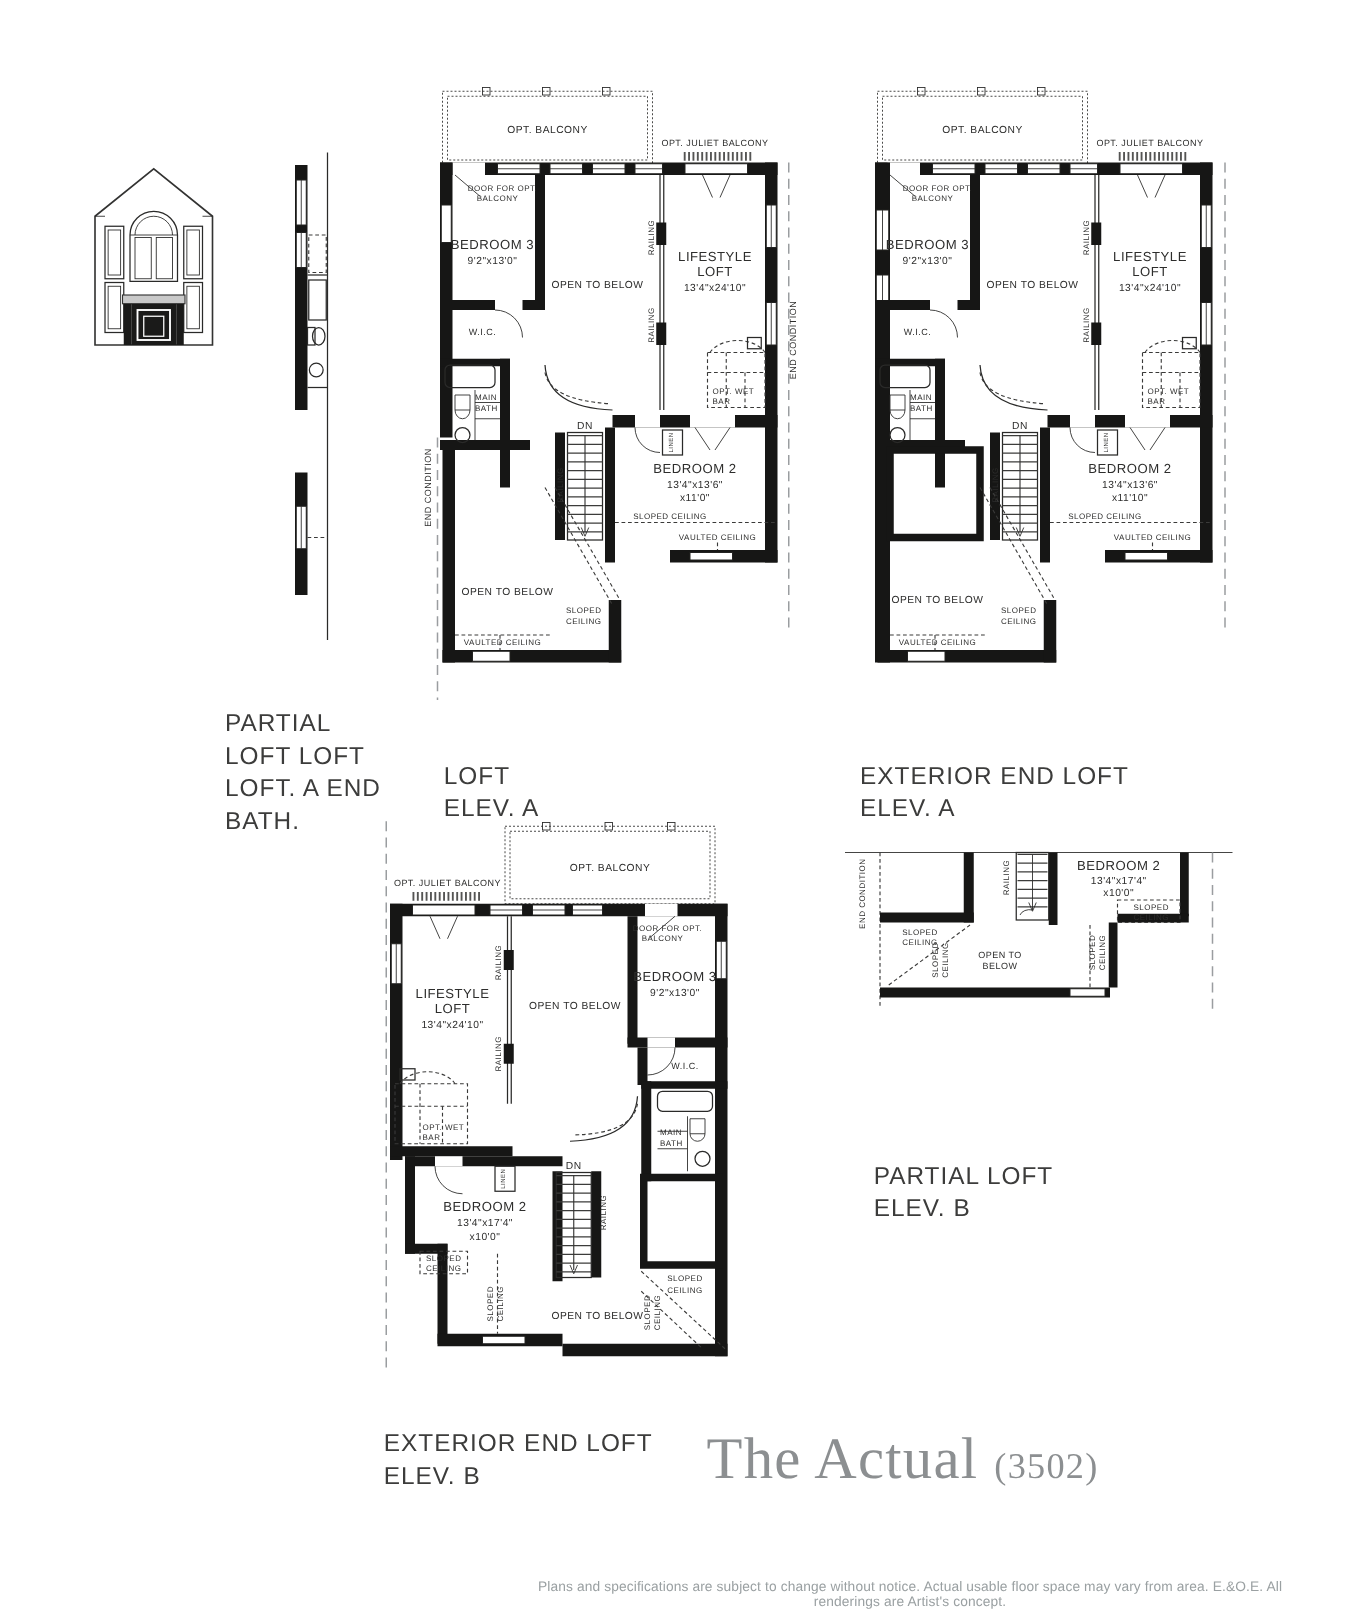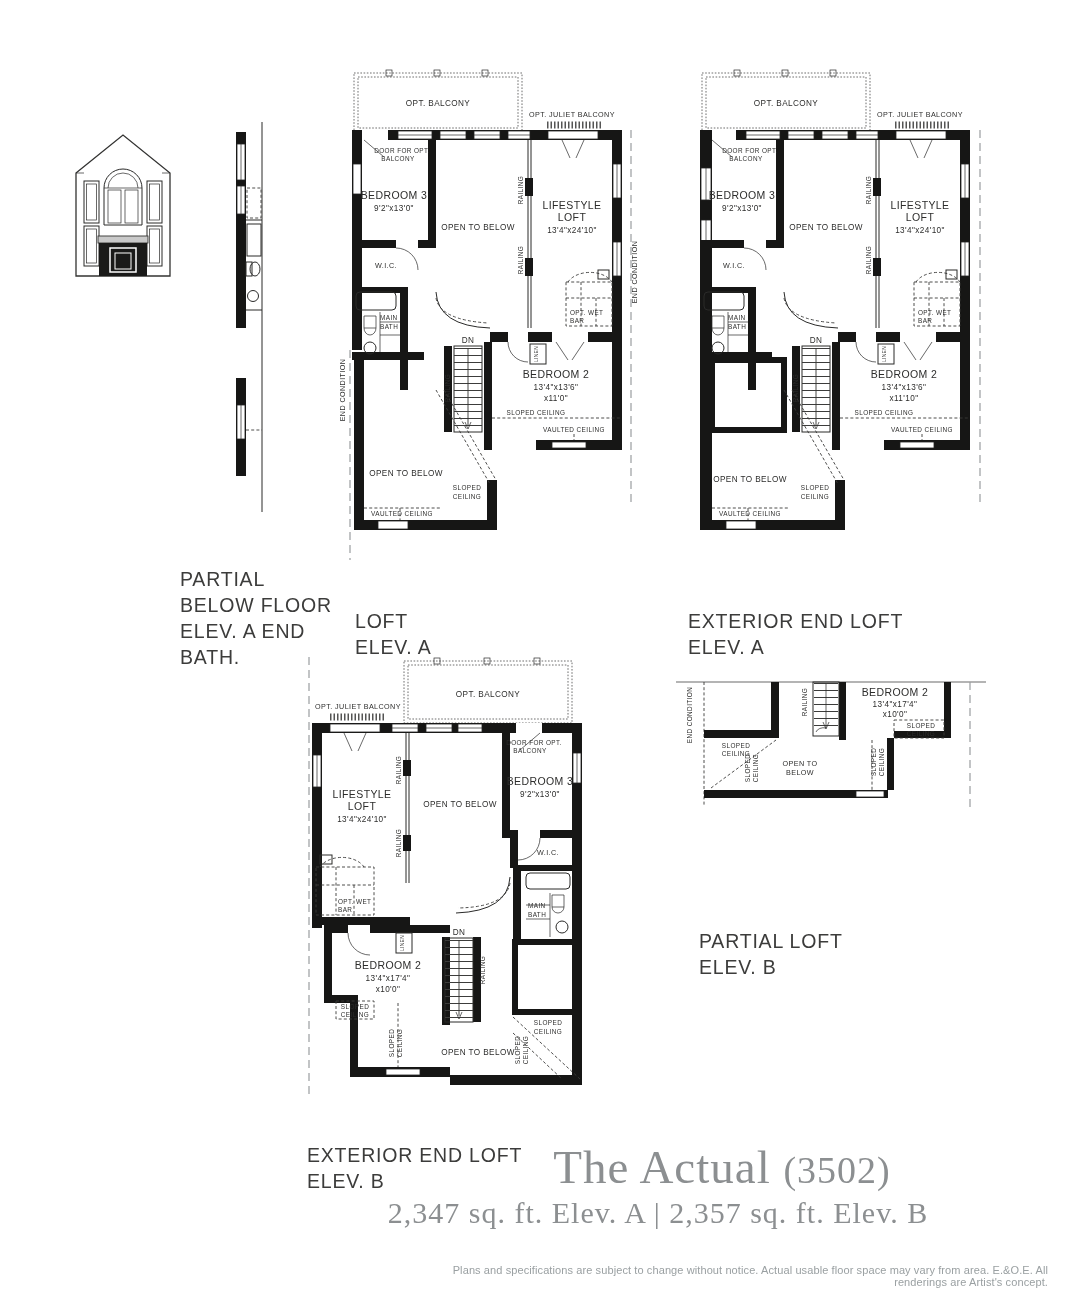--- a/index.html
+++ b/index.html
@@ -17,23 +17,23 @@
   .win{fill:#ffffff;stroke:#222221;stroke-width:0.8;}
   .treads{stroke:#3c3c3b;stroke-width:28;stroke-dasharray:1 6;fill:none;}
   text.pl{fill:#2d2d2c;letter-spacing:0.4px;}
   .s10{font-size:10.5px;} .s8{font-size:8.2px;}
   .s7{font-size:7.2px;} .s6{font-size:6.4px;} .s4{font-size:4.8px;}
   .mid{text-anchor:middle;}
   
   .seclabel{color:#3c3c3b;font-size:19.5px;line-height:26px;letter-spacing:0.8px;font-weight:400;margin-top:28px;}
   
   .title{font-family:"Liberation Serif",serif;color:#8c8f91;font-size:47px;letter-spacing:1px;text-align:center;}
-  .title .modelnum{font-size:38px;}
+  .title .modelnum{font-size:29px;}
   .subtitle{font-family:"Liberation Serif",serif;color:#8c8f91;font-size:30px;letter-spacing:1px;text-align:center;}
-  .disclaimer{color:#9aa0a2;font-size:11px;letter-spacing:0.1px;text-align:right;}
+  .disclaimer{color:#9aa0a2;font-size:11px;letter-spacing:0.1px;text-align:center;}
 </style>
 </head>
 <body>
 
 <div class="sheet">
 
   <svg class="abs" style="left:68px;top:126px;" width="110" height="155" viewBox="0 0 110 155">
     <g>
       <path d="M8,47 L55,9 L102,47 L102,150 L8,150 Z" fill="#ffffff" stroke="#333332" stroke-width="1.3"></path>
       <line x1="8" y1="47" x2="16" y2="47" class="thin2"></line>
@@ -353,22 +353,22 @@
       <line x1="60" y1="448" x2="60" y2="460" class="dash"></line>
     <text class="pl s6 mid" x="62" y="456">VAULTED CEILING</text>
   </svg>
   <div class="abs seclabel" style="left:688px;top:580px;">
     <div>EXTERIOR END LOFT</div>
     <div>ELEV. A</div>
   </div>
 
   <div class="abs seclabel" style="left:180px;top:538px;">
     <div>PARTIAL</div>
-    <div>BELOW FLOOR</div>
-    <div>ELEV. A END</div>
+    <div>LOFT LOFT</div>
+    <div>LOFT. A END</div>
     <div>BATH.</div>
   </div>
 
   <svg class="abs" style="left:300px;top:655px;" width="305" height="450" viewBox="0 0 305 450">
     <line x1="9" y1="2" x2="9" y2="440" class="graydash"></line>
     <g>
       <rect x="104" y="6" width="168" height="62" class="dashf"></rect>
       <rect x="108" y="10" width="160" height="54" class="dashf"></rect>
       <rect x="134" y="3" width="6" height="6" class="thin2"></rect>
         <rect x="184" y="3" width="6" height="6" class="thin2"></rect>
@@ -539,16 +539,15 @@
   </svg>
   <div class="abs seclabel" style="left:699px;top:900px;">
     <div>PARTIAL LOFT</div>
     <div>ELEV. B</div>
   </div>
 
   <div class="abs title" style="left:397px;top:1140px;width:650px;">
     <span>The Actual</span>
     <span class="modelnum">(3502)</span>
   </div>
-  <div class="abs subtitle" style="left:333px;top:1196px;width:650px;">2,347 sq. ft. Elev. A  |  2,357 sq. ft. Elev. B</div>
   <div class="abs disclaimer" style="right:32px;top:1264px;width:640px;">Plans and specifications are subject to change without notice. Actual usable floor space may vary from area. E.&amp;O.E. All renderings are Artist's concept.</div>
 
 </div>
 
 </body></html>

